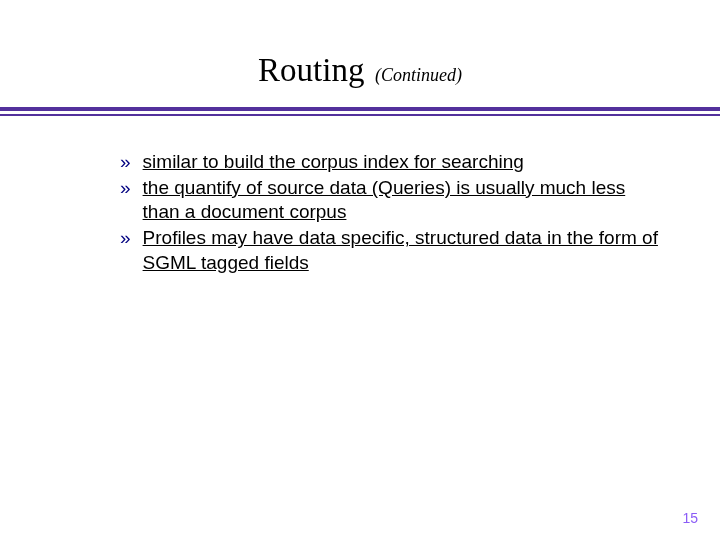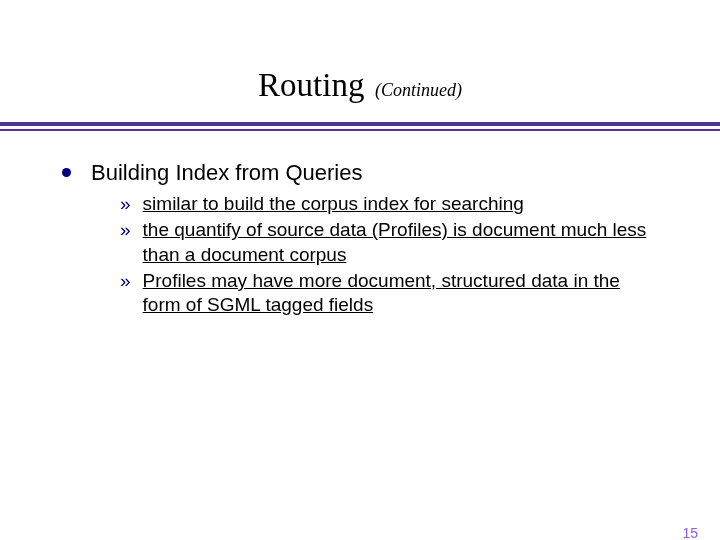--- a/index.html
+++ b/index.html
@@ -14,21 +14,20 @@
   }
   .slide {
     width: 720px;
     height: 540px;
     position: relative;
     box-sizing: border-box;
   }
   .title-block {
     text-align: center;
     padding-top: 52px;
-    margin-top: 15px;
   }
   .title-main {
     font-family: "Times New Roman", Times, serif;
     font-size: 33px;
     font-weight: normal;
     color: #000000;
     display: inline;
   }
   .title-sub {
     font-family: "Times New Roman", Times, serif;
@@ -117,37 +116,33 @@
   </div>
 
   <div class="rule-wrap">
     <div class="rule-thick"></div>
     <div class="rule-thin"></div>
   </div>
 
   <div class="body">
 
 
-    <div class="lvl1">
-      <span class="bullet"></span>
-      <span class="txt">Building Index from Queries</span>
-    </div>
 
     <div class="lvl2-group">
       <div class="lvl2">
         <span class="raquo">»</span>
         <span class="txt">similar to build the corpus index for searching</span>
       </div>
       <div class="lvl2">
         <span class="raquo">»</span>
-        <span class="txt">the quantify of source data (Profiles) is document much less than a document corpus</span>
+        <span class="txt">the quantify of source data (Queries) is usually much less than a document corpus</span>
       </div>
       <div class="lvl2">
         <span class="raquo">»</span>
-        <span class="txt">Profiles may have more document, structured data in the form of SGML tagged fields</span>
+        <span class="txt">Profiles may have data specific, structured data in the form of SGML tagged fields</span>
       </div>
     </div>
 
   </div>
 
   <div class="pagenum">15</div>
 
 </div>
 
 </body></html>

